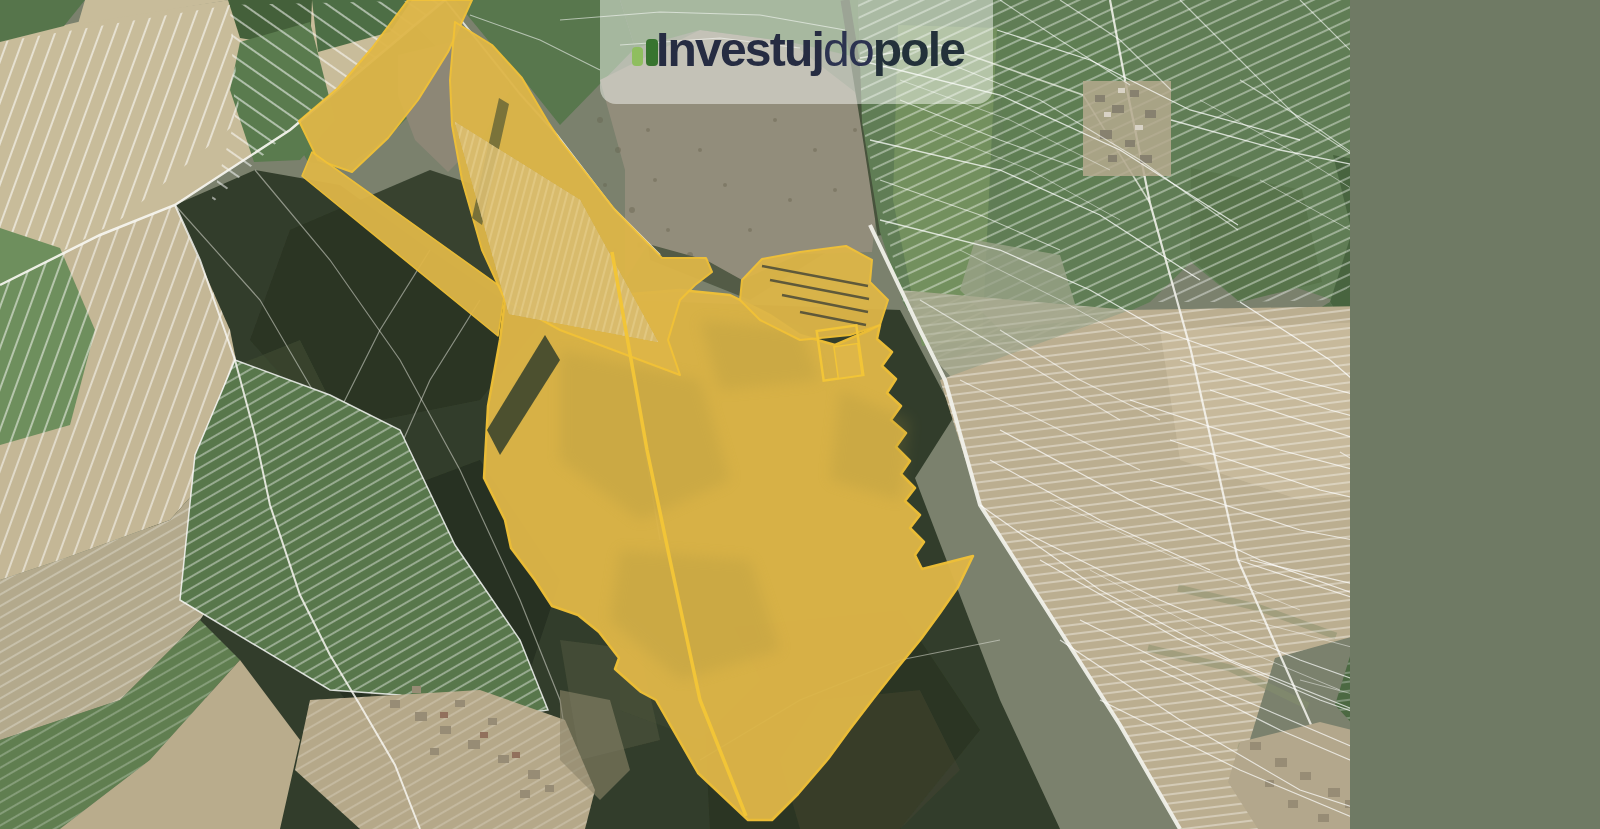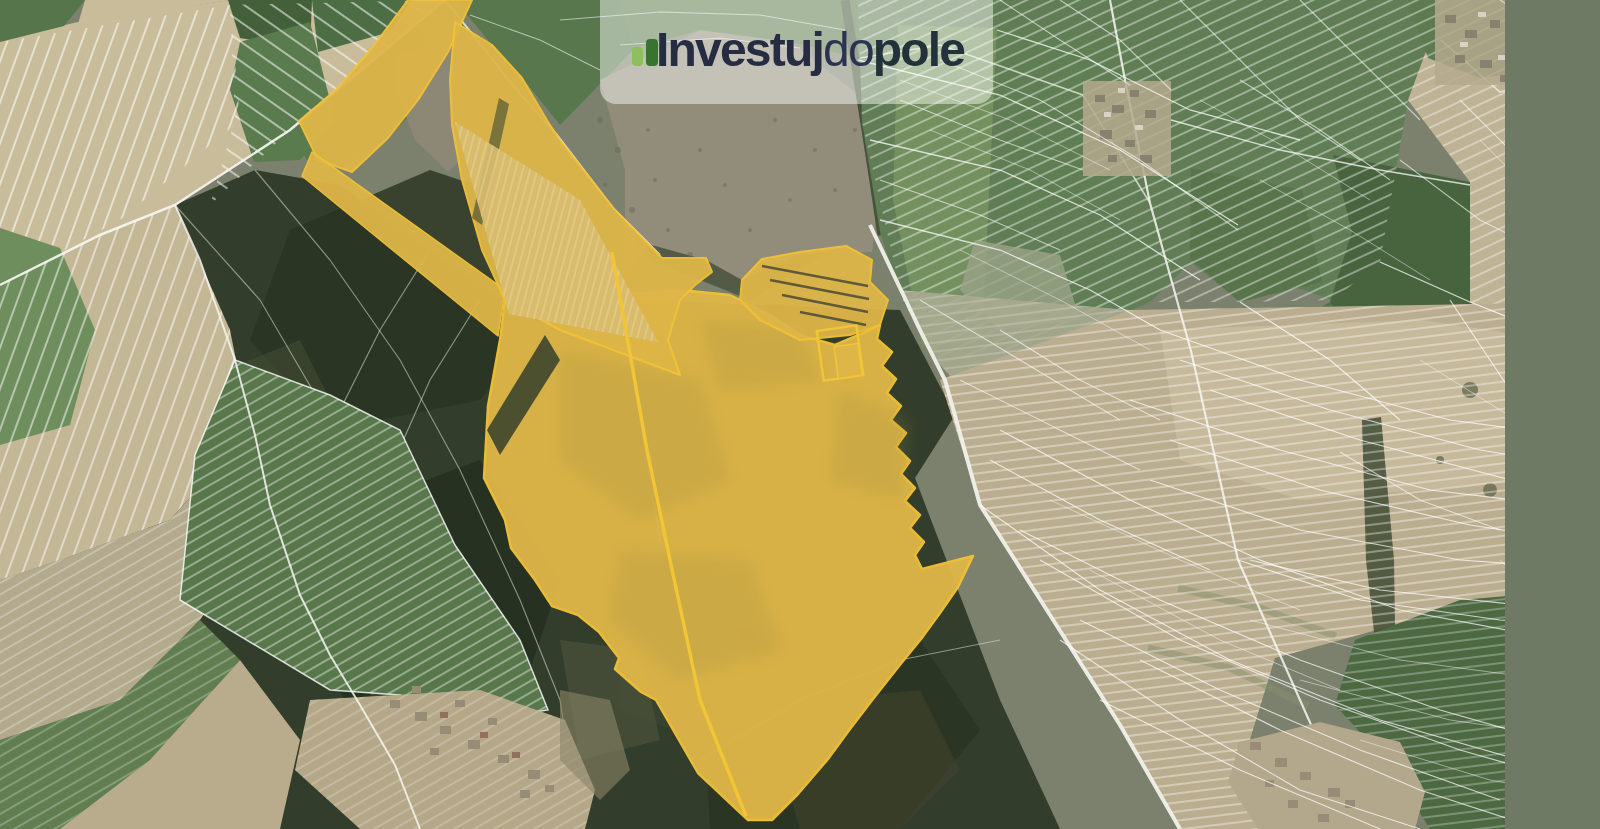--- a/index.html
+++ b/index.html
@@ -1,16 +1,16 @@
 <!DOCTYPE html>
 <html><head>
 <meta charset="utf-8">
 <style>
 html,body{margin:0;padding:0;background:#6f7a64;}
-#map{position:relative;width:1505px;height:829px;overflow:hidden;font-family:"Liberation Sans",sans-serif;}
+#map{position:relative;width:1350px;height:829px;overflow:hidden;font-family:"Liberation Sans",sans-serif;}
 </style>
 </head>
 <body>
 <div id="map">
 <svg width="1600" height="829" viewBox="0 0 1600 829" xmlns="http://www.w3.org/2000/svg">
 <defs>
 <pattern id="pA" width="14" height="14" patternUnits="userSpaceOnUse" patternTransform="rotate(-70)">
   <line x1="0" y1="7" x2="14" y2="7" stroke="rgba(255,255,255,0.78)" stroke-width="1.4"></line>
 </pattern>
 <pattern id="pB" width="16" height="16" patternUnits="userSpaceOnUse" patternTransform="rotate(35)">

